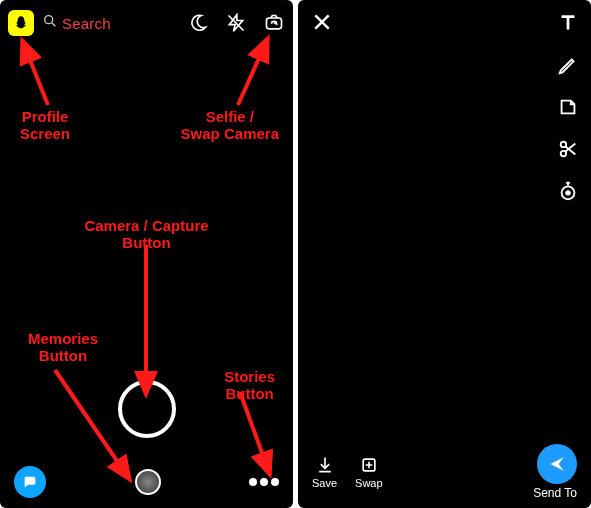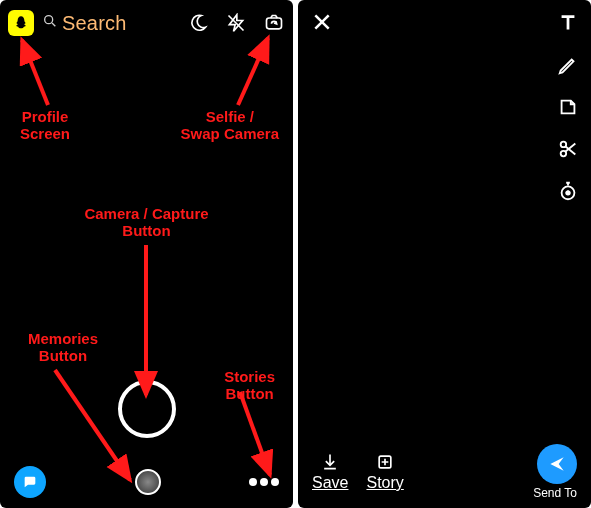--- a/index.html
+++ b/index.html
@@ -41,21 +41,21 @@
     border-radius: 6px;
     display:flex;align-items:center;justify-content:center;
     color:#000;
     font-size:16px;
   }
   .search-group {
     display:flex;align-items:center;gap:4px;color:#fff;
     flex:1;
   }
   .search-group .mag { font-size:16px;color:#ccc; }
-  .search-text { color:#fdba74;font-size:20px;letter-spacing:0.2px;text-align:center; }
+  .search-text { color:#ef4444;font-size:15px;letter-spacing:0.2px;text-align:center; }
   .top-icons { display:flex;gap:16px;align-items:center;color:#fff; }
   .icon-moon, .icon-flash, .icon-flip { width:22px;height:22px;display:flex;align-items:center;justify-content:center; }
   .icon-moon svg, .icon-flash svg, .icon-flip svg { stroke:#fff;fill:none;stroke-width:2; }
 
   
   .capture-ring {
     position:absolute;
     left:50%; transform:translateX(-50%);
     bottom:70px;
     width:58px;height:58px;
@@ -106,21 +106,21 @@
     display:flex;flex-direction:column;gap:16px;align-items:center;
   }
   .tool { width:26px;height:26px;display:flex;align-items:center;justify-content:center;color:#fff; }
   .tool svg { stroke:#fff;fill:none;stroke-width:2; }
 
   .bottom-bar-right {
     position:absolute;bottom:8px;left:0;right:0;
     display:flex;align-items:center;padding:0 14px;
   }
   .br-left { display:flex;gap:18px;align-items:flex-end; }
-  .br-item { display:flex;flex-direction:column;align-items:center;color:#fff;font-size:16px;gap:2px;text-decoration:underline; }
+  .br-item { display:flex;flex-direction:column;align-items:center;color:#fff;font-size:11px;gap:2px; }
   .br-item svg { stroke:#fff;fill:none;stroke-width:2; }
   .send-btn {
     margin-left:auto;
     width:40px;height:40px;border-radius:50%;
     background:#1e9bff;display:flex;align-items:center;justify-content:center;
   }
   .send-wrap { margin-left:auto;display:flex;flex-direction:column;align-items:center;gap:2px; }
 </style>
 </head>
 <body>
@@ -178,21 +178,21 @@
       <div class="dot"></div>
       <div class="row">
           <div class="dot"></div>
           <div class="dot"></div>
         </div>
     </div>
   </div>
 
   <div class="annot" style="top:108px;left:20px;">Profile<br>Screen</div>
   <div class="annot" style="top:108px;right:14px;">Selfie /<br>Swap Camera</div>
-  <div class="annot" style="top:205px;left:50%;transform:translateX(-50%);">Camera / Capture<br>Button</div>
+  <div class="annot" style="top:217px;left:50%;transform:translateX(-50%);">Camera / Capture<br>Button</div>
   <div class="annot" style="top:330px;left:28px;">Memories<br>Button</div>
   <div class="annot" style="top:368px;right:18px;">Stories<br>Button</div>
 
   <svg class="arrows" viewBox="0 0 293 508">
     <defs>
       <marker id="ah" markerWidth="8" markerHeight="8" refX="6" refY="3" orient="auto">
         <path d="M0,0 L7,3 L0,6 Z" fill="#ff1a1a"></path>
       </marker>
     </defs>
 
@@ -259,21 +259,21 @@
             <line x1="5" y1="20" x2="19" y2="20"></line>
           </svg>
         <span>Save</span>
       </div>
       <div class="br-item">
         <svg viewBox="0 0 24 24" width="20" height="20">
             <rect x="5" y="5" width="14" height="14" rx="2"></rect>
             <line x1="12" y1="8" x2="12" y2="16"></line>
             <line x1="8" y1="12" x2="16" y2="12"></line>
           </svg>
-        <span>Story</span>
+        <span>Swap</span>
       </div>
     </div>
     <div class="send-wrap">
       <div class="send-btn">
         <svg viewBox="0 0 24 24" width="20" height="20">
             <path d="M4 12l16-8-6 8 6 8z" fill="#fff" stroke="none"></path>
           </svg>
       </div>
       <span style="color:#fff;font-size:12px;">Send To</span>
     </div>

